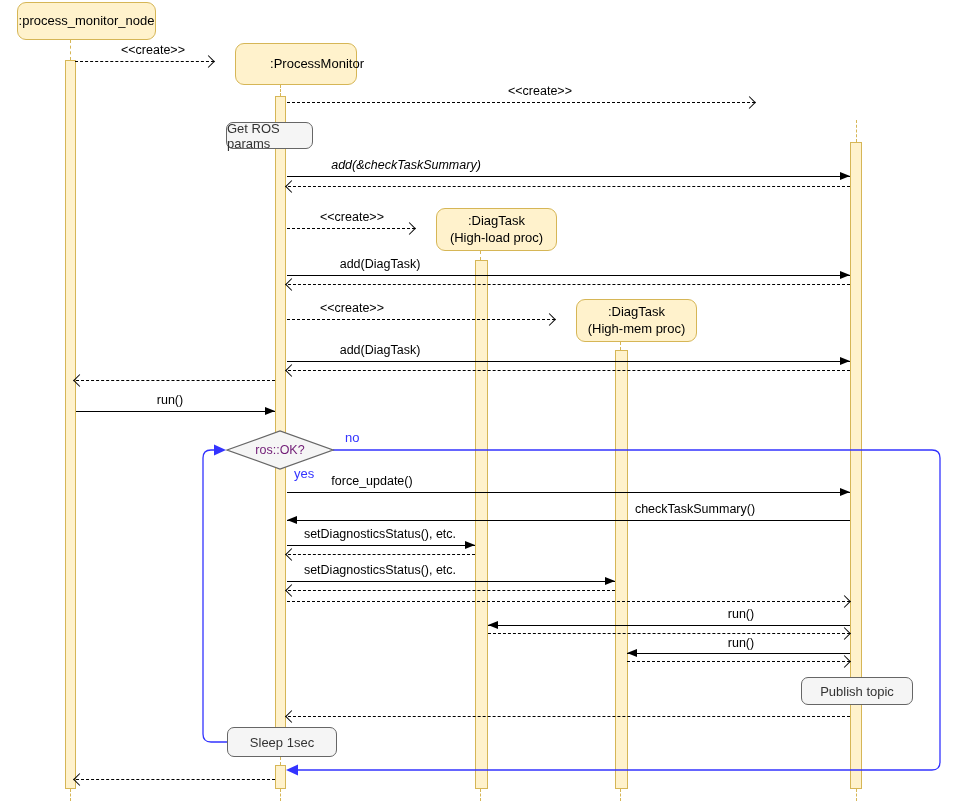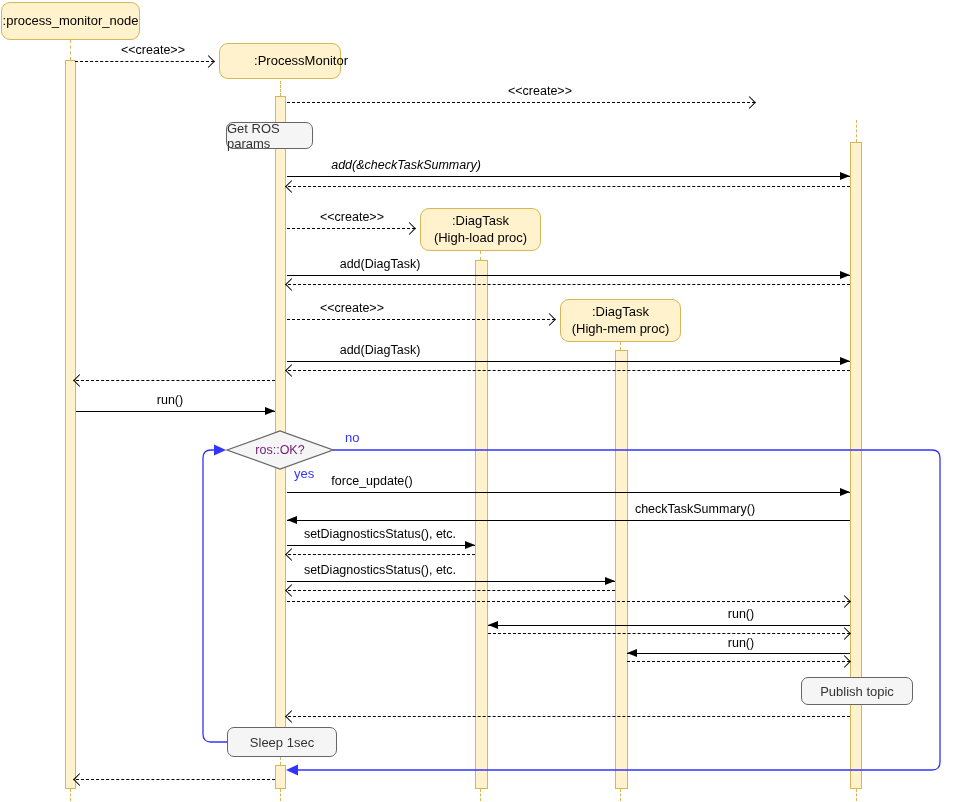--- a/index.html
+++ b/index.html
@@ -7,21 +7,21 @@
     --note-fill:#F5F5F5; --note-border:#666666;
     --loop:#3333FF; --arrow:#000000;
   }
   html,body{margin:0;padding:0;background:#fff;}
   #canvas{position:relative;width:954px;height:802px;background:#ffffff;overflow:hidden;
           font-family:"Liberation Sans",sans-serif;}
   
   .actor{position:absolute;box-sizing:border-box;background:var(--actor-fill);
          border:1.5px solid var(--actor-border);border-radius:9px;
          display:flex;flex-direction:column;align-items:center;justify-content:center;
-         font-size:13px;color:#000;text-align:center;line-height:1.25;z-index:5;}
+         font-size:13px;color:#000;text-align:center;line-height:1.25;z-index:5;margin-left:16px;}
   
   .lifeline{position:absolute;width:0;border-left:1px dashed var(--actor-border);z-index:1;}
   
   .bar{position:absolute;box-sizing:border-box;background:var(--actor-fill);
        border:1px solid var(--actor-border);z-index:2;}
   
   .note{position:absolute;box-sizing:border-box;background:var(--note-fill);
         border:1.5px solid var(--note-border);border-radius:7px;
         display:flex;align-items:center;justify-content:center;
         font-size:13px;color:#333;z-index:5;}
@@ -87,21 +87,21 @@
   <div class="note" style="left:801px;top:677px;width:112px;height:28px;">
     <span>Publish topic</span>
   </div>
   <div class="note" style="left:227px;top:727px;width:110px;height:30px;">
     <span>Sleep 1sec</span>
   </div>
 
   <div class="actor" style="left:1px;top:2px;width:139px;height:38px;">
     <span>:process_monitor_node</span>
   </div>
-  <div class="actor" style="left:219px;top:43px;width:122px;height:36px;padding-left:42px;">
+  <div class="actor" style="left:219px;top:43px;width:122px;height:42px;padding-left:42px;">
     <span>:ProcessMonitor</span>
   </div>
   <div class="actor" style="left:420px;top:208px;width:121px;height:43px;">
     <span>:DiagTask</span>
     <span>(High-load proc)</span>
   </div>
   <div class="actor" style="left:560px;top:299px;width:121px;height:43px;">
     <span>:DiagTask</span>
     <span>(High-mem proc)</span>
   </div>

